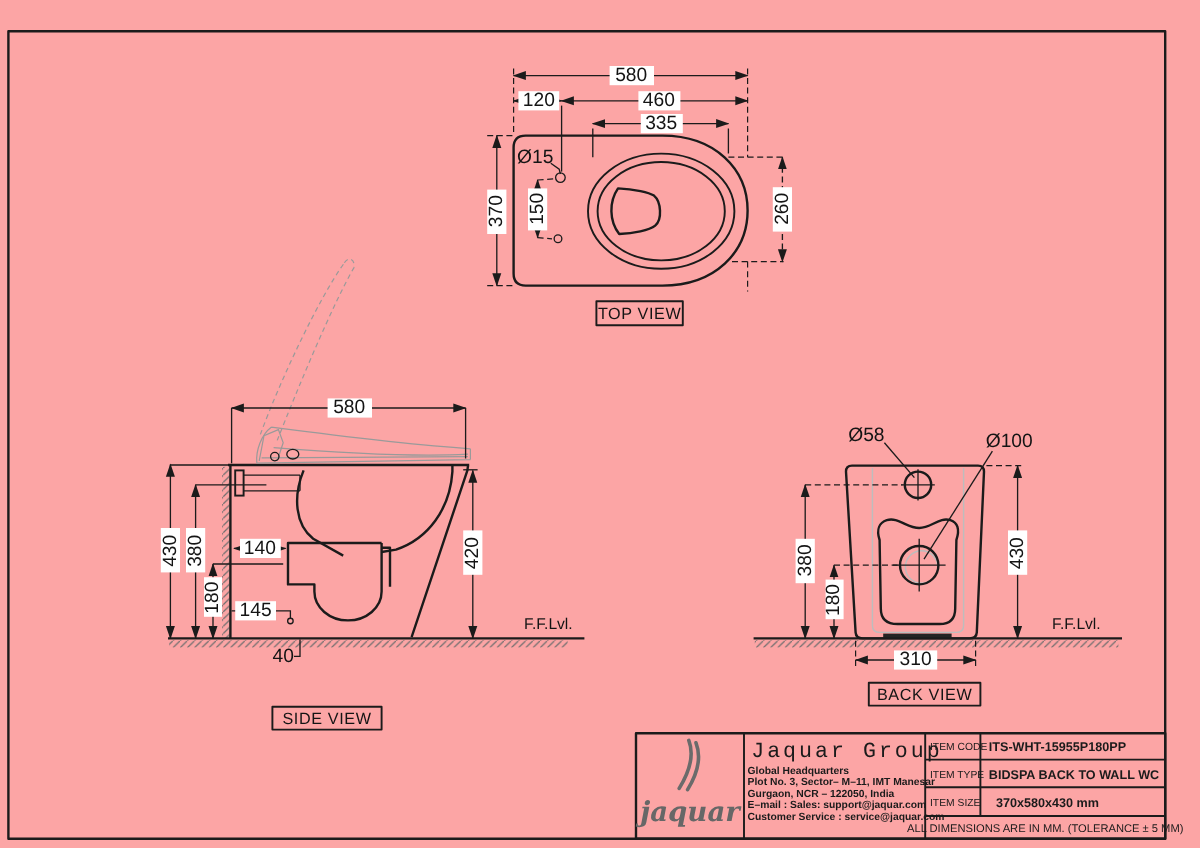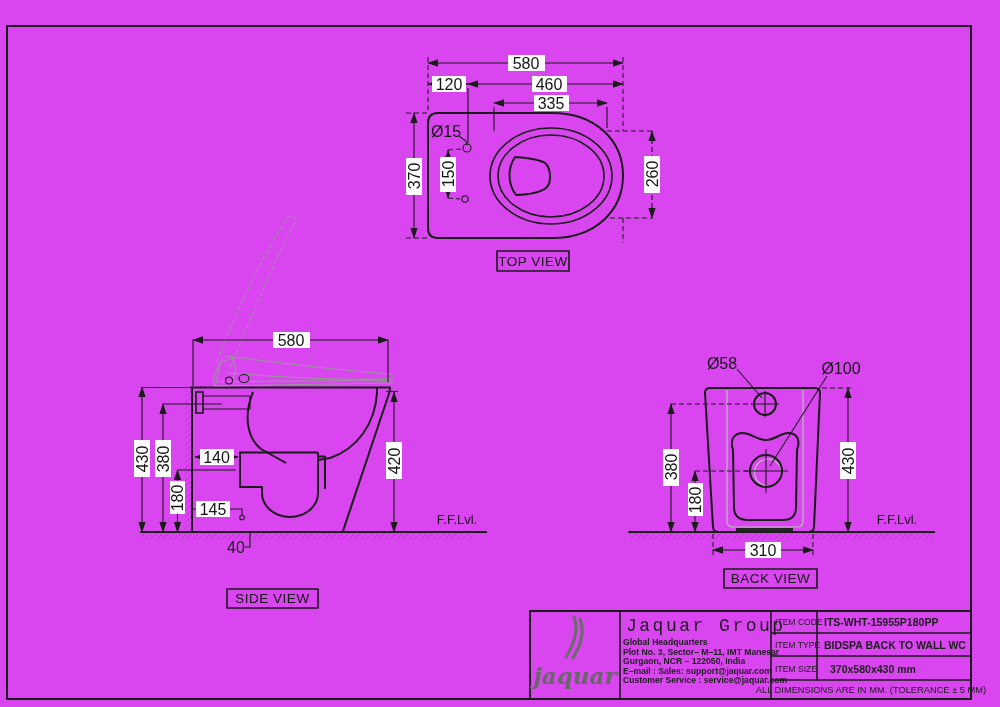--- a/index.html
+++ b/index.html
@@ -1,16 +1,16 @@
 <!DOCTYPE html>
 <html><head>
 <meta charset="utf-8">
 <style>
   html,body{margin:0;padding:0;background:#fff;}
-  .page{position:relative;width:1000px;height:707px;background:#d946ef;overflow:hidden;
+  .page{position:relative;width:1000px;height:707px;background:#fca5a5;overflow:hidden;
         font-family:"Liberation Sans",sans-serif;}
   svg{display:block;}
   
   .s2{stroke:#1b1b1b;stroke-width:2;fill:none;stroke-linejoin:round;}
   .s15{stroke:#1b1b1b;stroke-width:1.6;fill:none;stroke-linejoin:round;}
   .s1{stroke:#1b1b1b;stroke-width:1.1;fill:none;}
   .sd{stroke:#1b1b1b;stroke-width:1;fill:none;stroke-dasharray:5 3;}
   .sl{stroke:#9a9a9a;stroke-width:1;fill:none;}
   .sg{stroke:#bdbdbd;stroke-width:1.2;fill:none;}
   .sgd{stroke:#9a9a9a;stroke-width:1;fill:none;stroke-dasharray:4 3;}

